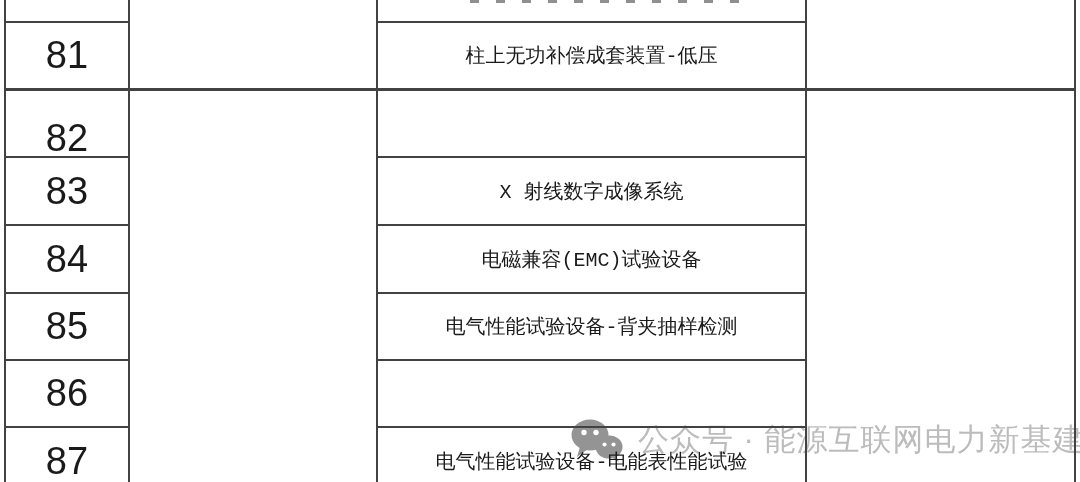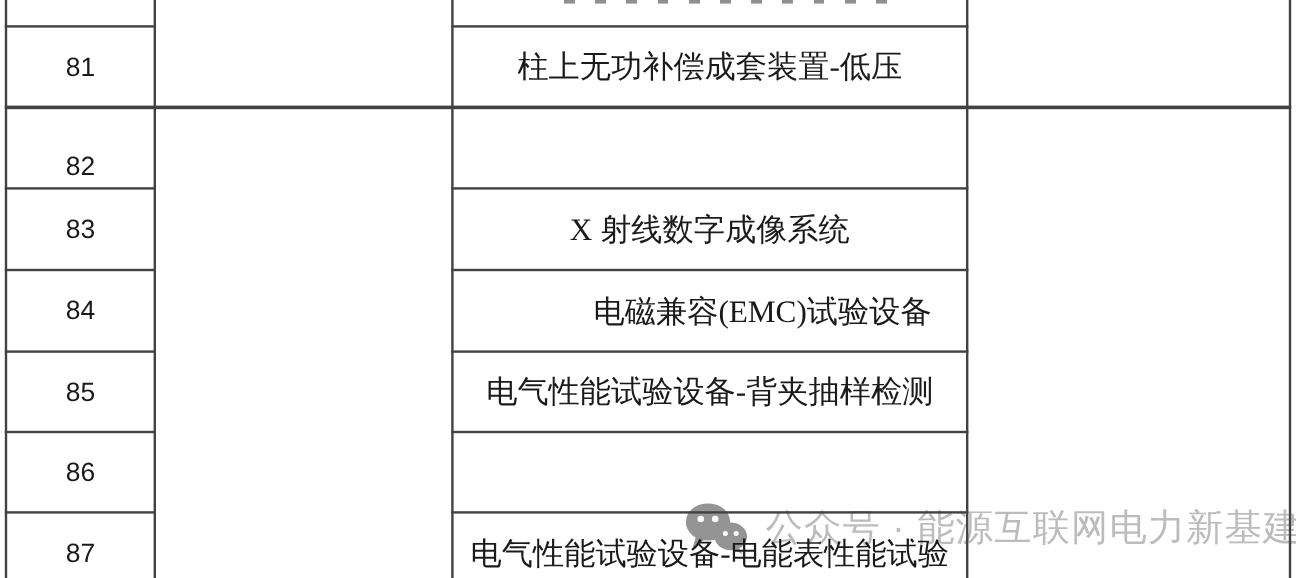--- a/index.html
+++ b/index.html
@@ -16,22 +16,22 @@
   .hline-full{left:4px;width:1072px;height:3px;}
   .hline-c1{left:4px;width:126px;}
   .hline-c3{left:376px;width:431px;}
   
   .cell{
     position:absolute;display:flex;align-items:center;justify-content:center;
     z-index:2;white-space:nowrap;
   }
   .col1{left:4px;width:126px;}
   .col3{left:376px;width:431px;}
-  .num{font-family:"Liberation Sans", sans-serif;font-size:22px;color:#1a1a1a;}
-  .cname{font-family:Liberation Serif, serif;font-size:26px;color:#1a1a1a;}
+  .num{font-family:"Liberation Sans", sans-serif;font-size:38px;color:#1a1a1a;}
+  .cname{font-family:Liberation Mono, monospace;font-size:20px;color:#1a1a1a;}
   
   .clipped-frag{
     position:absolute;left:470px;top:0;width:272px;height:3px;z-index:2;
     background:repeating-linear-gradient(90deg,#7c7c7c 0 9px,transparent 9px 26px);
     opacity:.85;
   }
   
   .watermark{
     position:absolute;left:571px;top:418px;
     display:flex;align-items:center;gap:15px;z-index:1;
@@ -93,17 +93,17 @@
   <div class="cell col1 num" style="top:23px;height:65px;">81</div>
   <div class="cell col1 num" style="top:106px;height:65px;">82</div>
   <div class="cell col1 num" style="top:158px;height:66px;">83</div>
   <div class="cell col1 num" style="top:226px;height:66px;">84</div>
   <div class="cell col1 num" style="top:294px;height:65px;">85</div>
   <div class="cell col1 num" style="top:361px;height:65px;">86</div>
   <div class="cell col1 num" style="top:428px;height:66px;">87</div>
 
   <div class="cell col3 cname" style="top:23px;height:65px;">柱上无功补偿成套装置-低压</div>
   <div class="cell col3 cname" style="top:158px;height:66px;">X 射线数字成像系统</div>
-  <div class="cell col3 cname" style="top:226px;height:66px;padding-left:44px;">电磁兼容(EMC)试验设备</div>
+  <div class="cell col3 cname" style="top:226px;height:66px;">电磁兼容(EMC)试验设备</div>
   <div class="cell col3 cname" style="top:294px;height:65px;border-radius:32px;">电气性能试验设备-背夹抽样检测</div>
   <div class="cell col3 cname" style="top:428px;height:66px;">电气性能试验设备-电能表性能试验</div>
 
 </div>
 
 </body></html>

